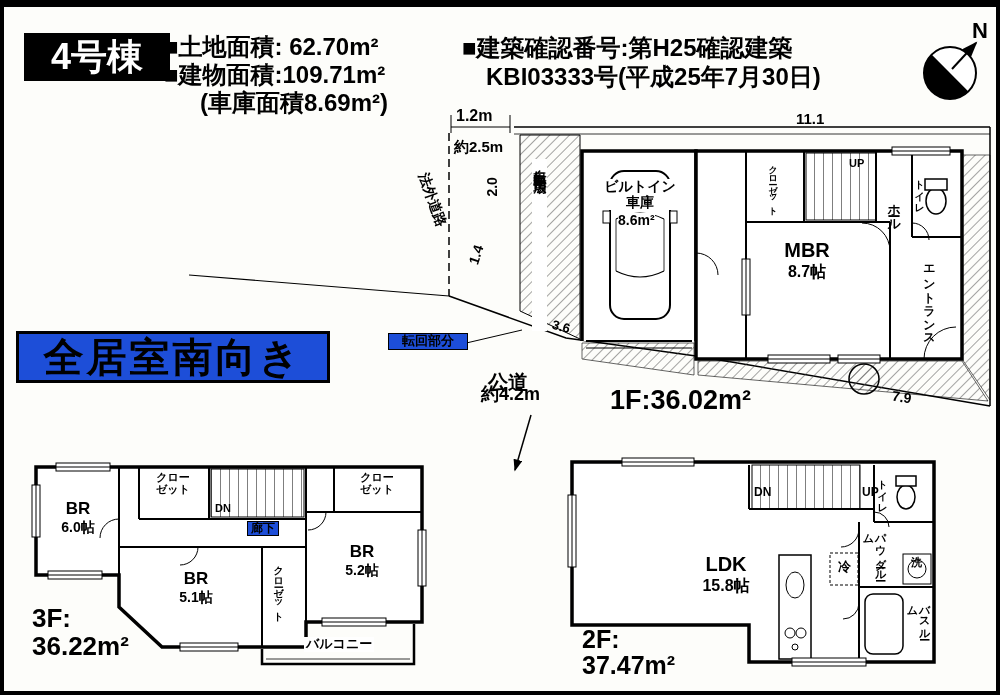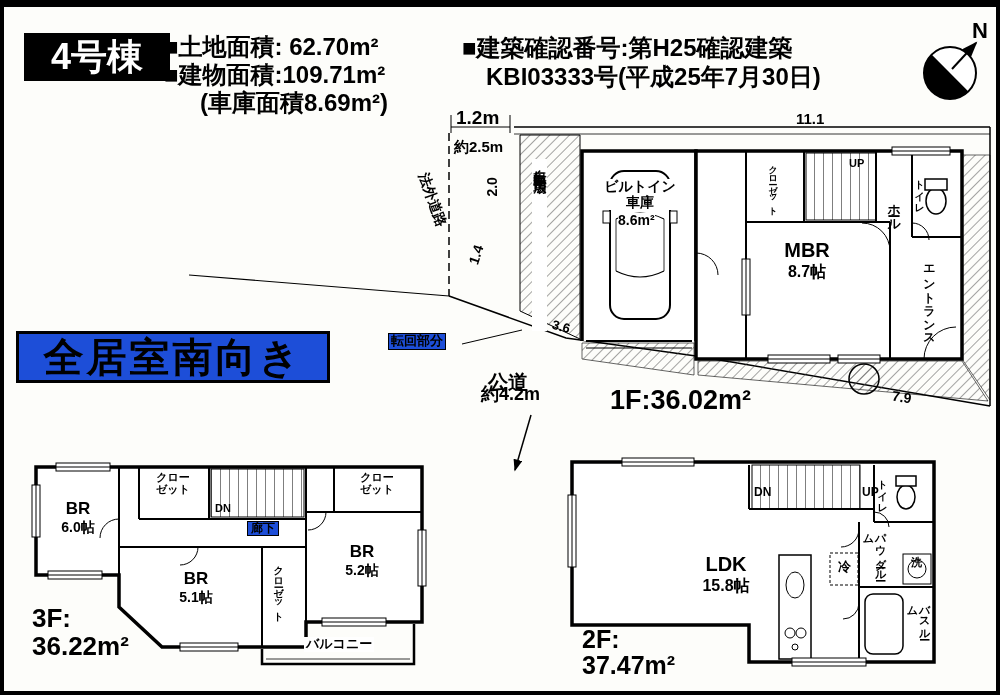--- a/index.html
+++ b/index.html
@@ -197,27 +197,27 @@
 
   <div class="lbl" style="left:8px;top:26px;width:146px;height:48px;background:#000;color:#fff;font-size:36px;text-align:center;line-height:48px;margin-left:12px;">4号棟</div>
   <div class="lbl" style="left:160px;top:27px;font-size:24px;">■土地面積: 62.70m²</div>
   <div class="lbl" style="left:160px;top:55px;font-size:24px;">■建物面積:109.71m²</div>
   <div class="lbl" style="left:196px;top:83px;font-size:24px;">(車庫面積8.69m²)</div>
   <div class="lbl" style="left:458px;top:28px;font-size:24px;">■建築確認番号:第H25確認建築</div>
   <div class="lbl" style="left:482px;top:57px;font-size:24px;">KBI03333号(平成25年7月30日)</div>
   <div class="lbl" style="left:968px;top:12px;font-size:22px;">N</div>
 
   <div class="lbl boxed" style="left:12px;top:324px;width:314px;height:52px;border-width:3px;font-size:40px;letter-spacing:3px;text-align:center;line-height:46px;">全居室南向き</div>
-  <div class="lbl" style="left:452px;top:100px;font-size:19px;">1.2m</div>
+  <div class="lbl" style="left:452px;top:100px;font-size:16px;">1.2m</div>
   <div class="lbl" style="left:450px;top:132px;font-size:15px;">約2.5m</div>
   <div class="lbl" style="left:479px;top:172px;font-size:14px;transform:rotate(-90deg);">2.0</div>
   <div class="lbl" style="left:463px;top:240px;font-size:14px;transform:rotate(-72deg);">1.4</div>
   <div class="lbl" style="left:426px;top:164px;font-size:14px;transform:rotate(70deg);transform-origin:left top;">法外道路</div>
   <div class="lbl v" style="left:528px;top:152px;height:172px;font-size:13px;letter-spacing:2px;background:#fff;">自転車転回広場</div>
-  <div class="lbl boxed" style="left:384px;top:326px;font-size:13px;border-width:1.5px;padding:0 2px;">転回部分</div>
+  <div class="lbl boxed" style="left:384px;top:326px;font-size:13px;border-width:1.5px;padding:0 13px;">転回部分</div>
   <div class="lbl" style="left:792px;top:104px;font-size:15px;">11.1</div>
   <div class="lbl" style="left:548px;top:313px;font-size:13px;transform:rotate(15deg);">3.6</div>
   <div class="lbl" style="left:888px;top:383px;font-size:14px;transform:rotate(8deg);">7.9</div>
   <div class="lbl" style="left:484px;top:364px;font-size:20px;">公道</div>
   <div class="lbl" style="left:477px;top:377px;font-size:18px;">約4.2m</div>
 
   <div class="lbl wrap" style="left:599px;top:172px;width:74px;font-size:14px;background:#fff;">ビルトイン車庫</div>
   <div class="lbl" style="left:614px;top:206px;font-size:14px;background:#fff;">8.6m²</div>
   <div class="lbl" style="left:775px;top:232px;width:56px;text-align:center;font-size:20px;">MBR</div>
   <div class="lbl" style="left:773px;top:256px;width:60px;text-align:center;font-size:16px;">8.7帖</div>

